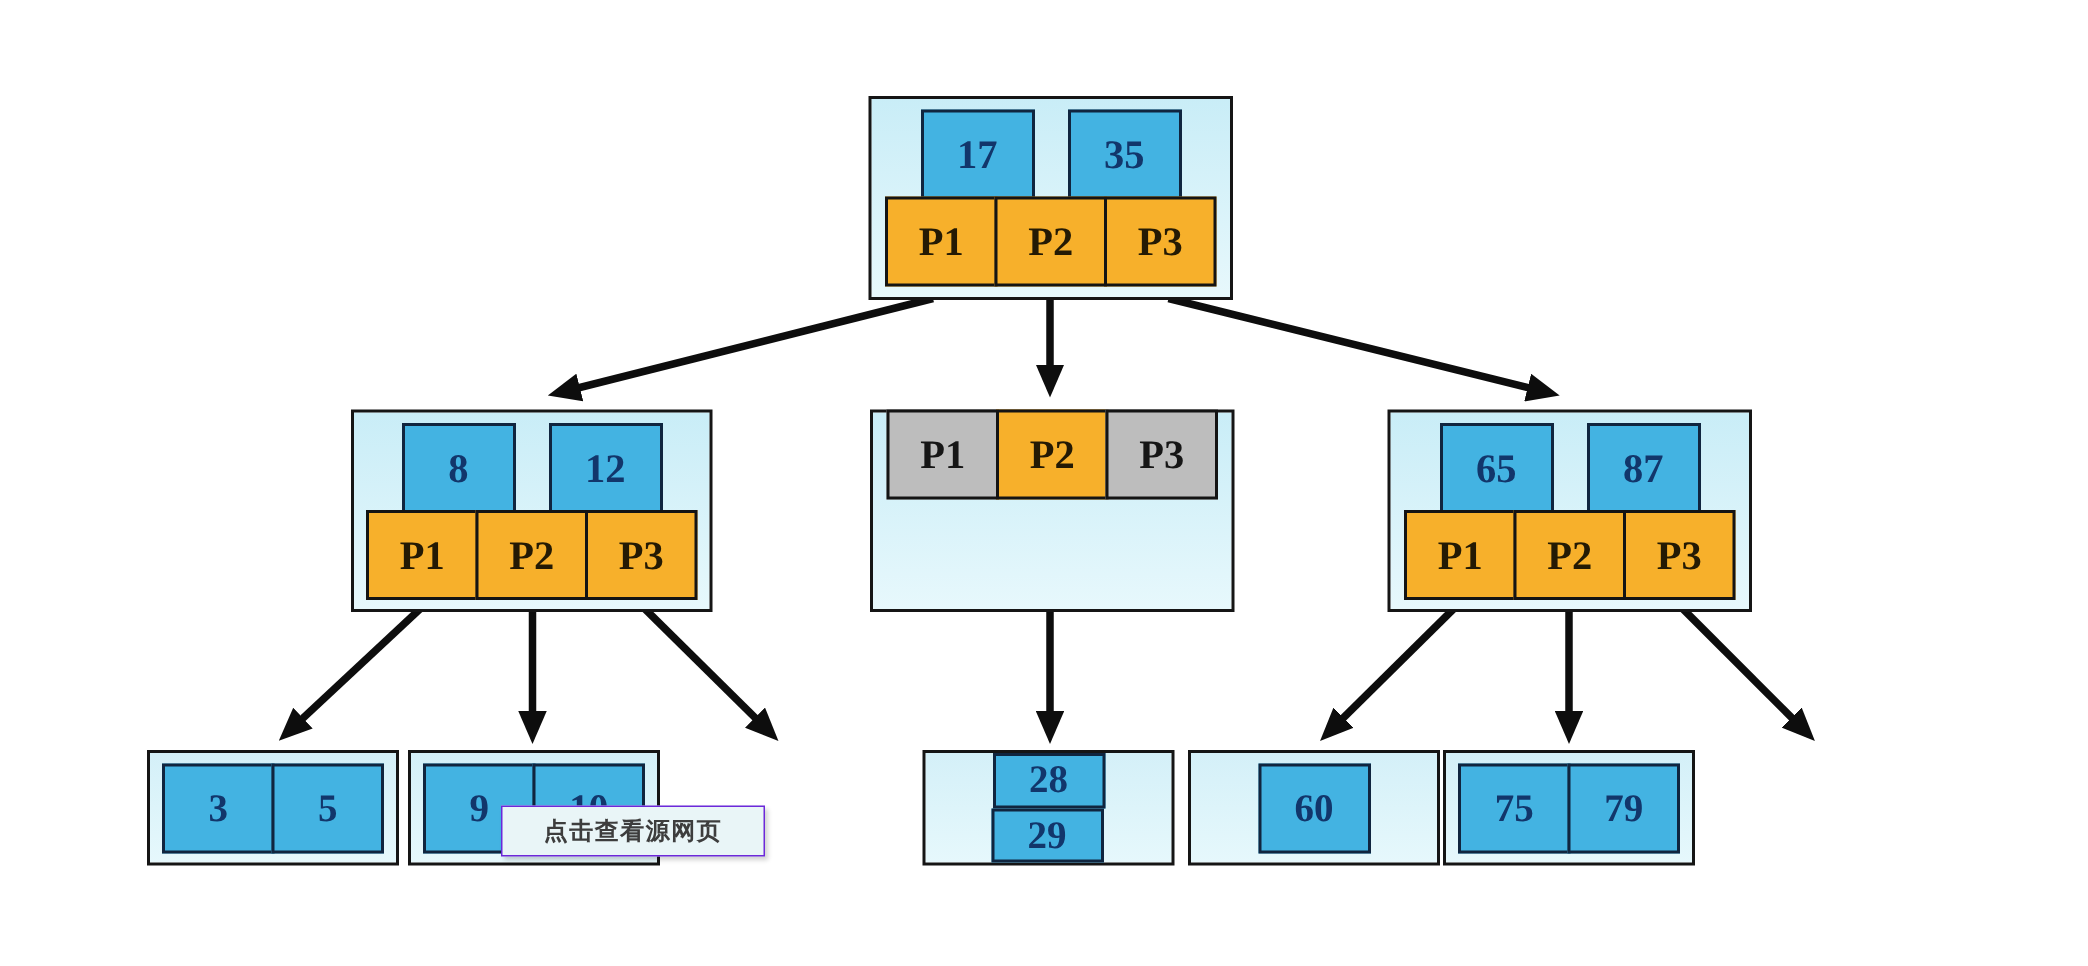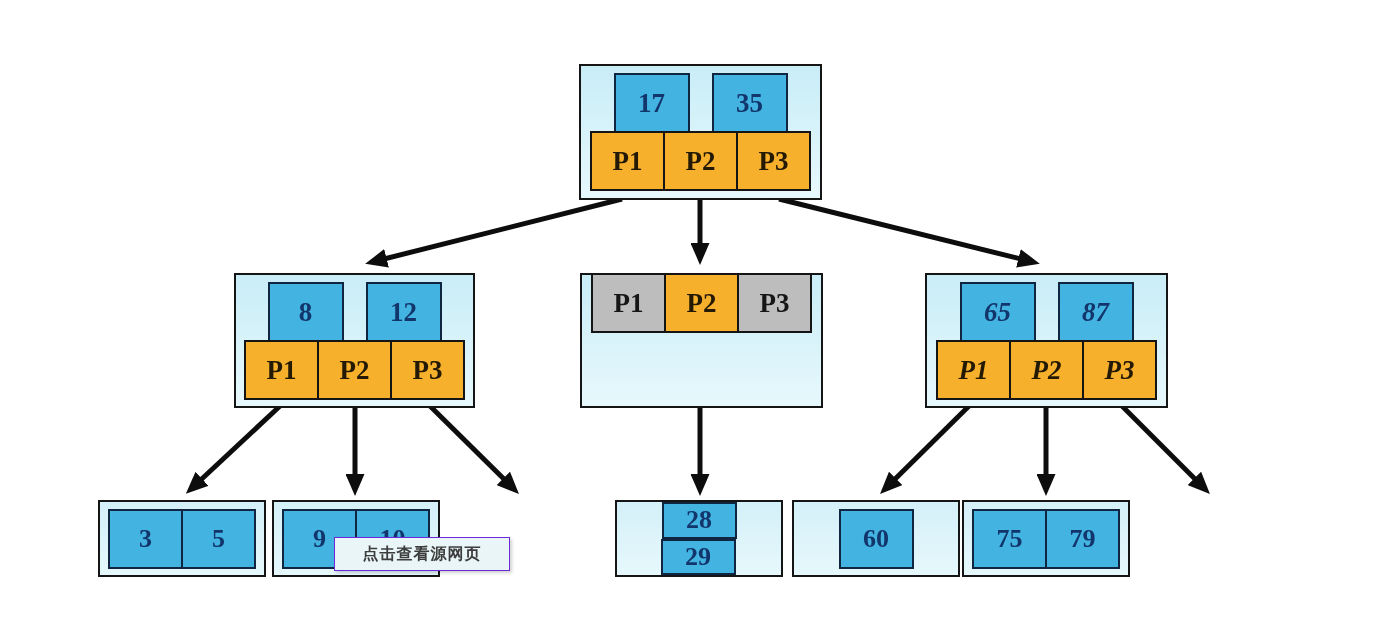--- a/index.html
+++ b/index.html
@@ -150,21 +150,21 @@
   </div>
 
   <div class="node" style="left:580px; top:273px; width:243px; height:135px;">
     <div class="ptr-row">
       <div class="ptr-cell inactive">P1</div>
       <div class="ptr-cell">P2</div>
       <div class="ptr-cell inactive">P3</div>
     </div>
   </div>
 
-  <div class="node" style="left:925px; top:273px; width:243px; height:135px;font-style:italic;">
+  <div class="node" style="left:925px; top:273px; width:243px; height:135px;">
     <div class="keys-row">
       <div class="key-cell">65</div>
       <div class="key-cell">87</div>
     </div>
     <div class="ptr-row">
       <div class="ptr-cell">P1</div>
       <div class="ptr-cell">P2</div>
       <div class="ptr-cell">P3</div>
     </div>
   </div>

